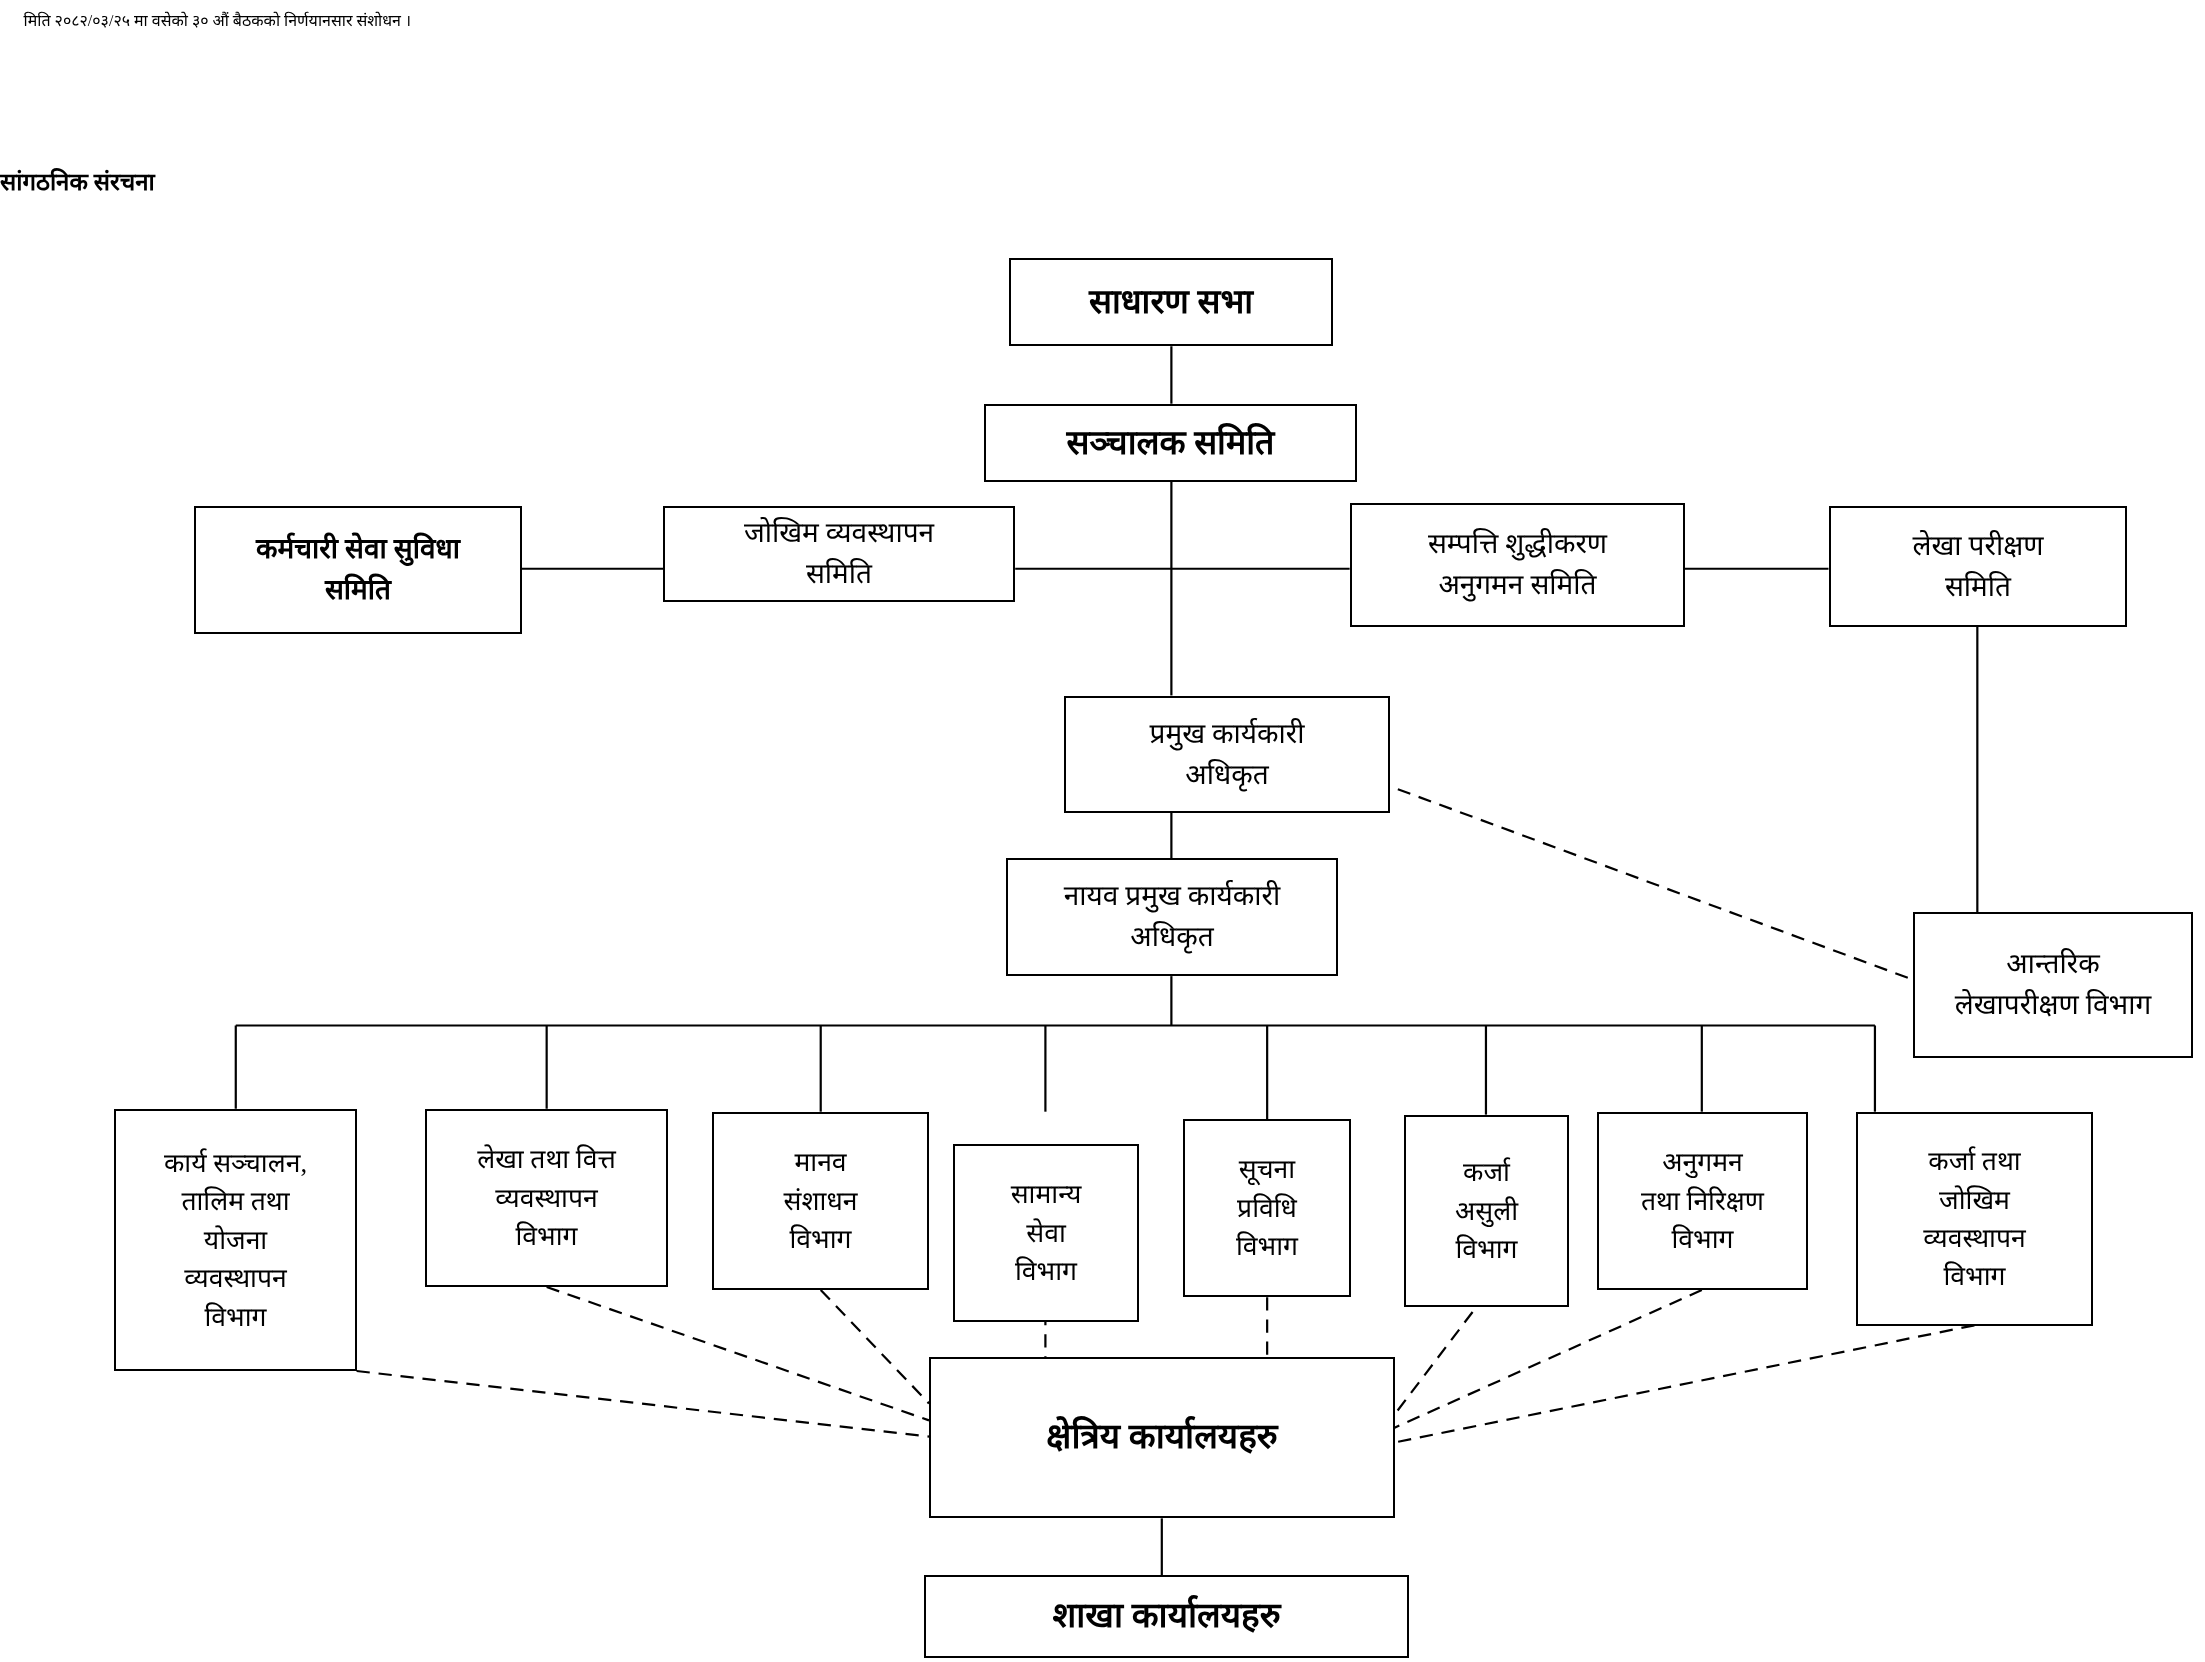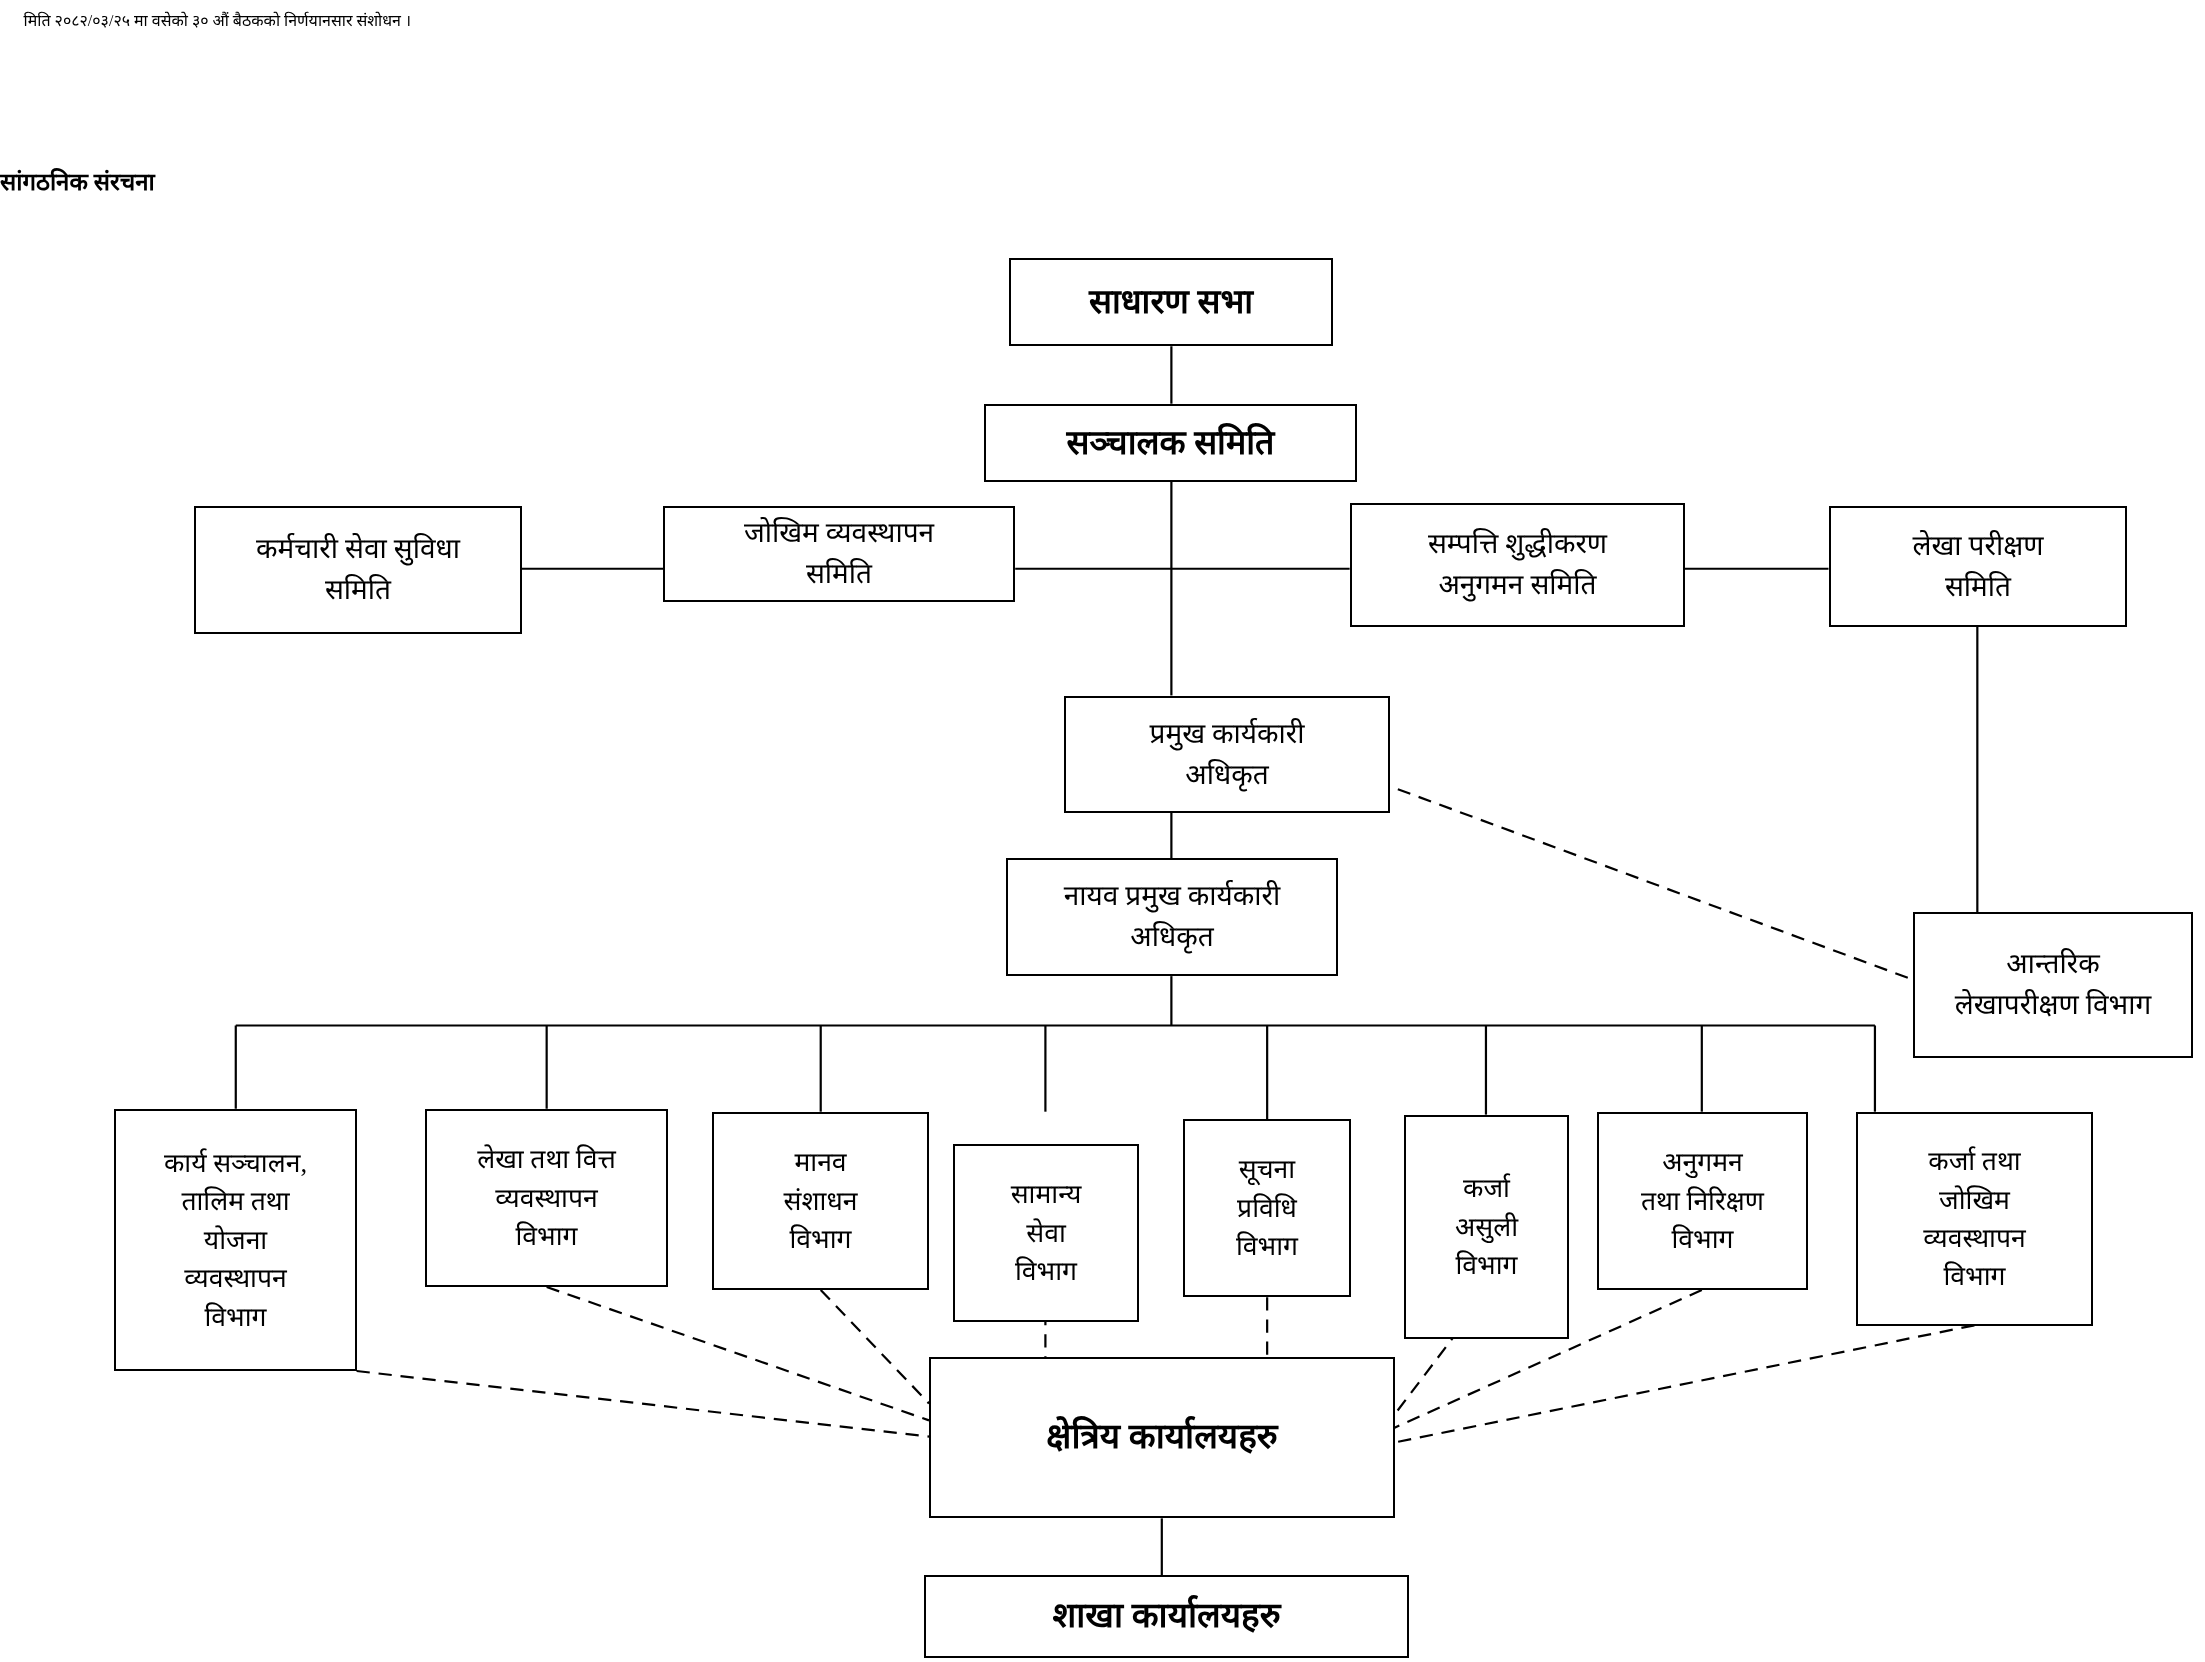--- a/index.html
+++ b/index.html
@@ -100,21 +100,21 @@
       <path d="M2017 1757 L1893 1920"></path>
       <path d="M2310 1751 L1893 1938"></path>
       <path d="M2680 1799 L1893 1958"></path>
     </g>
   </svg>
 
   <div class="node big" style="left:1009px; top:258px; width:324px; height:88px;">साधारण सभा</div>
 
   <div class="node big" style="left:984px; top:404px; width:373px; height:78px;">सञ्चालक समिति</div>
 
-  <div class="node" style="left:194px; top:506px; width:328px; height:128px;">कर्मचारी सेवा सुविधा
+  <div class="node" style="left:194px; top:506px; width:328px; height:128px;font-weight:bold;">कर्मचारी सेवा सुविधा
 समिति</div>
 
   <div class="node" style="left:663px; top:506px; width:352px; height:96px;">जोखिम व्यवस्थापन
 समिति</div>
 
   <div class="node" style="left:1350px; top:503px; width:335px; height:124px;">सम्पत्ति शुद्धीकरण
 अनुगमन समिति</div>
 
   <div class="node" style="left:1829px; top:506px; width:298px; height:121px;">लेखा परीक्षण
 समिति</div>
@@ -143,21 +143,21 @@
 विभाग</div>
 
   <div class="node dept" style="left:953px; top:1112px; width:186px; height:178px;margin-top:32px;">सामान्य
 सेवा
 विभाग</div>
 
   <div class="node dept" style="left:1183px; top:1119px; width:168px; height:178px;">सूचना
 प्रविधि
 विभाग</div>
 
-  <div class="node dept" style="left:1404px; top:1115px; width:165px; height:224px;">कर्जा
+  <div class="node dept" style="left:1404px; top:1115px; width:165px; height:192px;">कर्जा
 असुली
 विभाग</div>
 
   <div class="node dept" style="left:1597px; top:1112px; width:211px; height:178px;">अनुगमन
 तथा निरिक्षण
 विभाग</div>
 
   <div class="node dept" style="left:1856px; top:1112px; width:237px; height:214px;">कर्जा तथा
 जोखिम
 व्यवस्थापन

